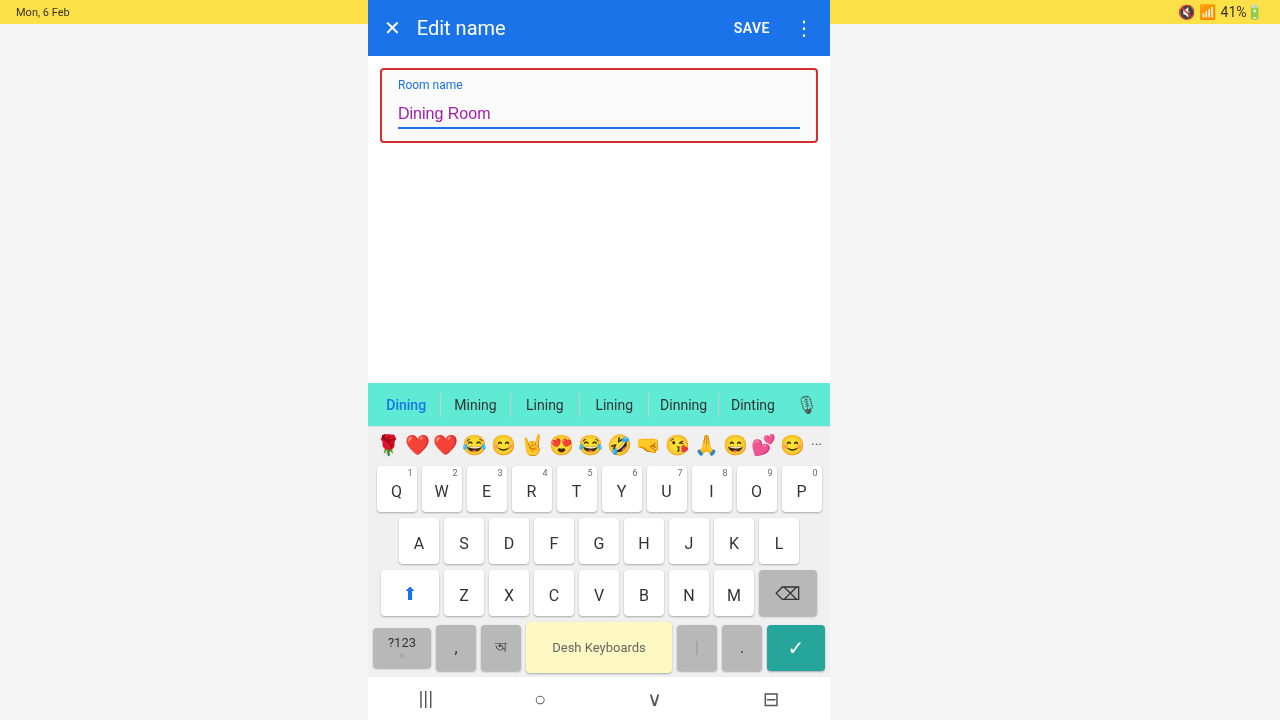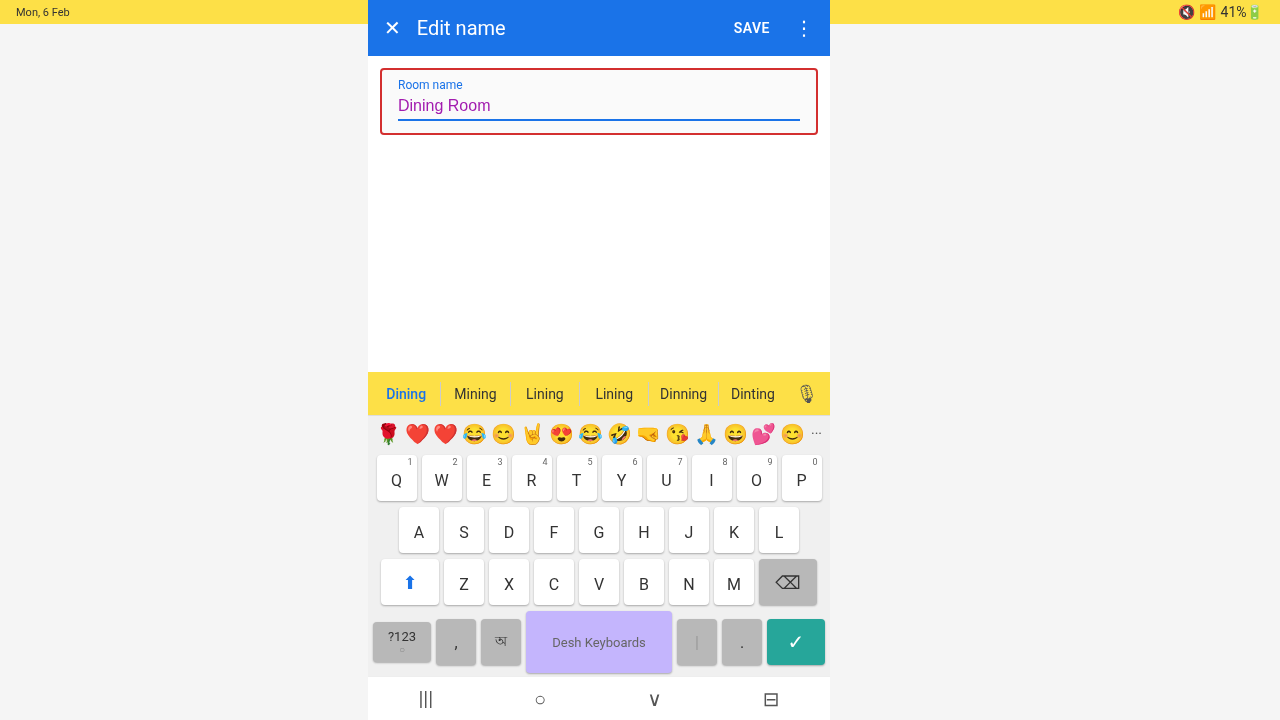--- a/index.html
+++ b/index.html
@@ -104,21 +104,21 @@
     }
     .input-card {
       border: 2px solid #d32f2f;
       border-radius: 4px;
       background: #fafafa;
       padding: 8px 16px 12px 16px;
     }
     .input-label {
       font-size: 12px;
       color: #1a73e8;
-      margin-bottom: 4px;
+      margin-bottom: 12px;
       display: block;
     }
     .input-field {
       width: 100%;
       border: none;
       border-bottom: 2px solid #1a73e8;
       background: transparent;
       font-size: 16px;
       color: #a21caf;
       outline: none;
@@ -135,21 +135,21 @@
     
     .keyboard-area {
       background: #f0f0f0;
       flex-shrink: 0;
     }
 
     
     .suggestions-row {
       display: flex;
       align-items: center;
-      background: #fde047;
+      background: #5eead4;
       border-bottom: 1px solid #ddd;
       height: 44px;
       padding: 0 4px;
     }
     .suggestion-item {
       flex: 1;
       text-align: center;
       font-size: 14px;
       color: #333;
       padding: 8px 4px;
@@ -241,22 +241,22 @@
     }
     .key-action {
       background: #26a69a;
       color: #fff;
       width: 58px;
       height: 46px;
       font-size: 20px;
     }
     .key-space {
       flex: 1;
-      height: 62px;
-      background: #c4b5fd;
+      height: 51px;
+      background: #fef9c3;
       border-radius: 4px;
       box-shadow: 0 1px 2px rgba(0,0,0,0.3);
       display: flex;
       align-items: center;
       justify-content: center;
       font-size: 13px;
       color: #666;
       cursor: pointer;
     }
     .key-backspace {

